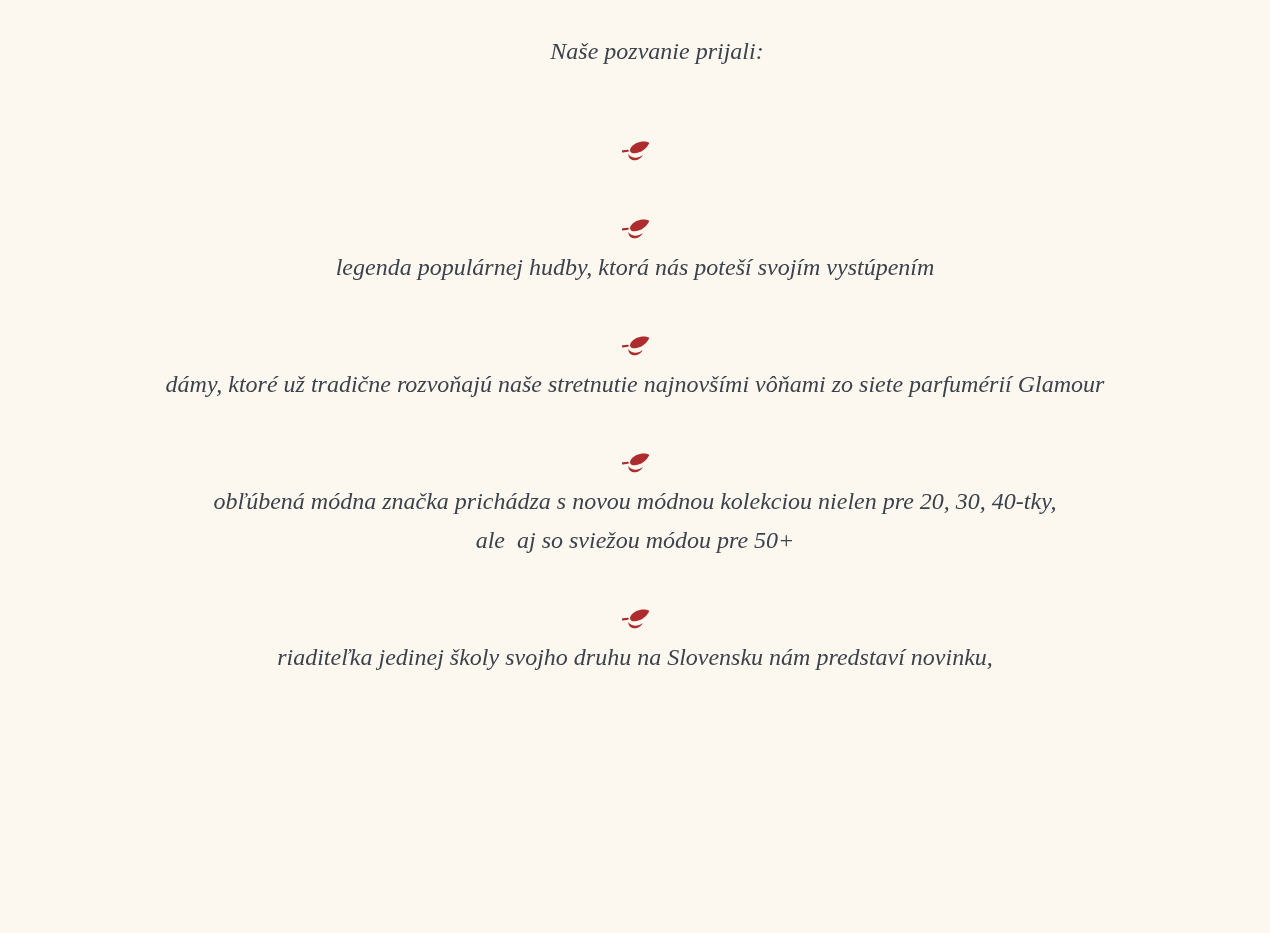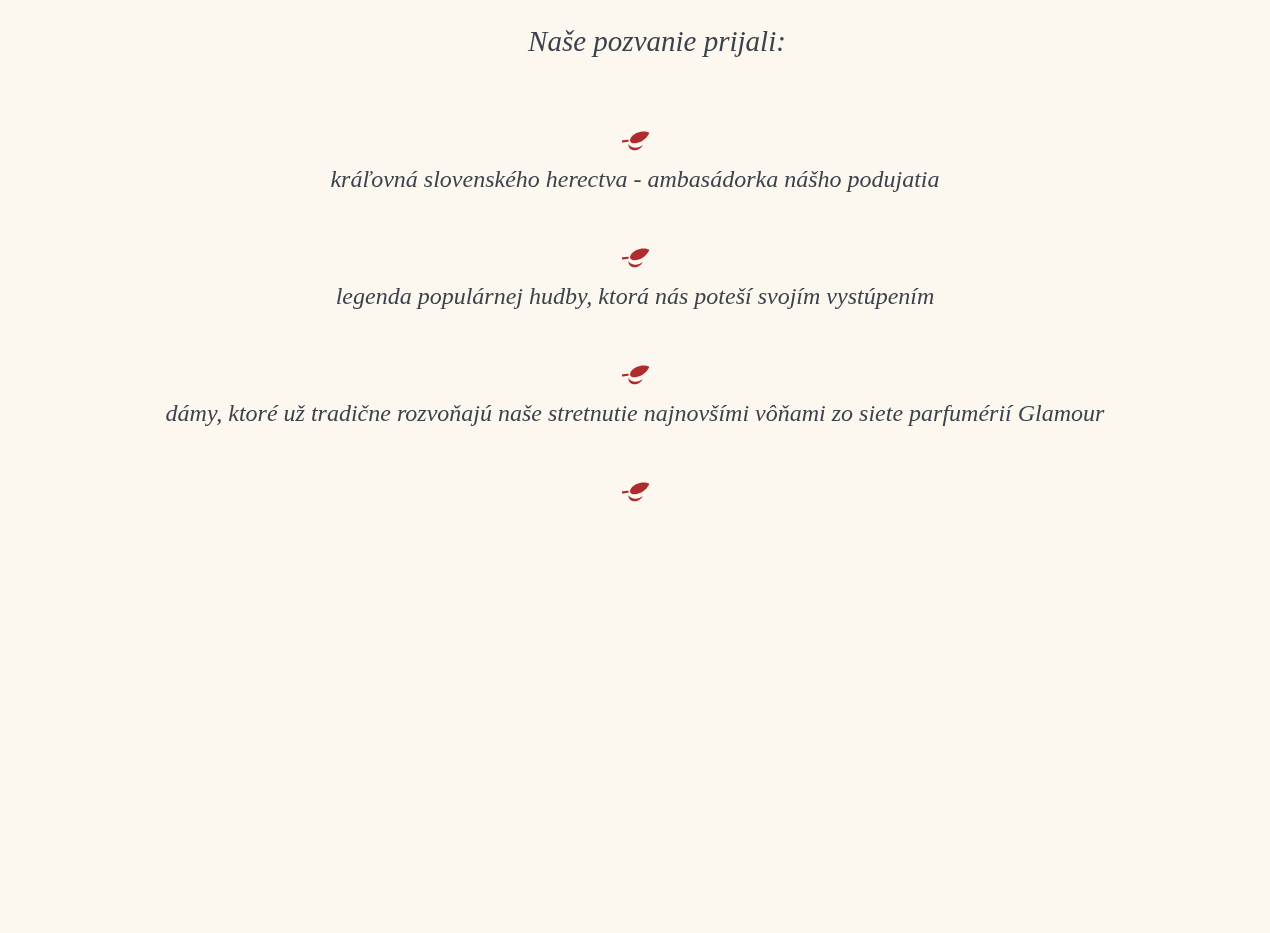--- a/index.html
+++ b/index.html
@@ -12,24 +12,24 @@
   .page {
     box-sizing: border-box;
     width: 1270px;
     height: 933px;
     padding-top: 14px;
     font-family: "Liberation Serif", "DejaVu Serif", serif;
     font-style: italic;
     color: #3b424c;
   }
   .title {
-    font-size: 29px;
+    font-size: 24px;
     font-weight: normal;
     text-align: center;
-    margin: 8px;
+    margin: 18px;
     line-height: 39px;
     padding-left: 44px;
   }
   .list { margin-top: 21px; }
   .line {
     text-align: center;
     font-size: 24px;
     line-height: 39px;
     white-space: pre-wrap;
   }
@@ -47,21 +47,21 @@
 <div class="page">
   <h1 class="title">Naše pozvanie prijali:</h1>
   <div class="list" id="invite-list">
       <div class="item">
         <div class="line">
   <span class="bullet-icon"><svg width="31" height="24" viewBox="0 0 34 26" xmlns="http://www.w3.org/2000/svg">
     <path d="M0.8 13.4 L6.3 12.7" stroke="#ae2b2e" stroke-width="2.4" stroke-linecap="round" fill="none"></path>
     <path d="M30 4 C 24 0.8 14 3 9.7 9.3 C 7.6 12.5 9.3 15.6 13.6 15.5 C 20.6 15.3 27.7 10.4 30 4 Z" fill="#ae2b2e"></path>
     <path d="M7 16.3 C 10 21.3 17.6 21.8 22.6 17.4 C 20.9 22.5 13.3 25 9.2 21.8 C 7.6 20.5 6.9 18.3 7 16.3 Z" fill="#ae2b2e"></path>
   </svg></span>
-<span>kráľovná slovenského herectva - ambasádorka nášho podujatia</span></div>
+</div>
       </div>
       <div class="item">
         <div class="line">
   <span class="bullet-icon"><svg width="31" height="24" viewBox="0 0 34 26" xmlns="http://www.w3.org/2000/svg">
     <path d="M0.8 13.4 L6.3 12.7" stroke="#ae2b2e" stroke-width="2.4" stroke-linecap="round" fill="none"></path>
     <path d="M30 4 C 24 0.8 14 3 9.7 9.3 C 7.6 12.5 9.3 15.6 13.6 15.5 C 20.6 15.3 27.7 10.4 30 4 Z" fill="#ae2b2e"></path>
     <path d="M7 16.3 C 10 21.3 17.6 21.8 22.6 17.4 C 20.9 22.5 13.3 25 9.2 21.8 C 7.6 20.5 6.9 18.3 7 16.3 Z" fill="#ae2b2e"></path>
   </svg></span>
 <span>legenda populárnej hudby, ktorá nás poteší svojím vystúpením</span></div>
       </div>
@@ -74,21 +74,31 @@
   </svg></span>
 <span>dámy, ktoré už tradične rozvoňajú naše stretnutie najnovšími vôňami zo siete parfumérií Glamour</span></div>
       </div>
       <div class="item">
         <div class="line">
   <span class="bullet-icon"><svg width="31" height="24" viewBox="0 0 34 26" xmlns="http://www.w3.org/2000/svg">
     <path d="M0.8 13.4 L6.3 12.7" stroke="#ae2b2e" stroke-width="2.4" stroke-linecap="round" fill="none"></path>
     <path d="M30 4 C 24 0.8 14 3 9.7 9.3 C 7.6 12.5 9.3 15.6 13.6 15.5 C 20.6 15.3 27.7 10.4 30 4 Z" fill="#ae2b2e"></path>
     <path d="M7 16.3 C 10 21.3 17.6 21.8 22.6 17.4 C 20.9 22.5 13.3 25 9.2 21.8 C 7.6 20.5 6.9 18.3 7 16.3 Z" fill="#ae2b2e"></path>
   </svg></span>
-</div>
+<span>obľúbená módna značka prichádza s novou módnou kolekciou nielen pre 20, 30, 40-tky,</span></div>
+        <div class="line"><span>ale  aj so sviežou módou pre 50+</span></div>
+      </div>
+      <div class="item">
+        <div class="line">
+  <span class="bullet-icon"><svg width="31" height="24" viewBox="0 0 34 26" xmlns="http://www.w3.org/2000/svg">
+    <path d="M0.8 13.4 L6.3 12.7" stroke="#ae2b2e" stroke-width="2.4" stroke-linecap="round" fill="none"></path>
+    <path d="M30 4 C 24 0.8 14 3 9.7 9.3 C 7.6 12.5 9.3 15.6 13.6 15.5 C 20.6 15.3 27.7 10.4 30 4 Z" fill="#ae2b2e"></path>
+    <path d="M7 16.3 C 10 21.3 17.6 21.8 22.6 17.4 C 20.9 22.5 13.3 25 9.2 21.8 C 7.6 20.5 6.9 18.3 7 16.3 Z" fill="#ae2b2e"></path>
+  </svg></span>
+<span>riaditeľka jedinej školy svojho druhu na Slovensku nám predstaví novinku,</span></div>
       </div>
       <div class="item">
         <div class="line">
   
 </div>
       </div>
     </div>
 
 </div>
 

